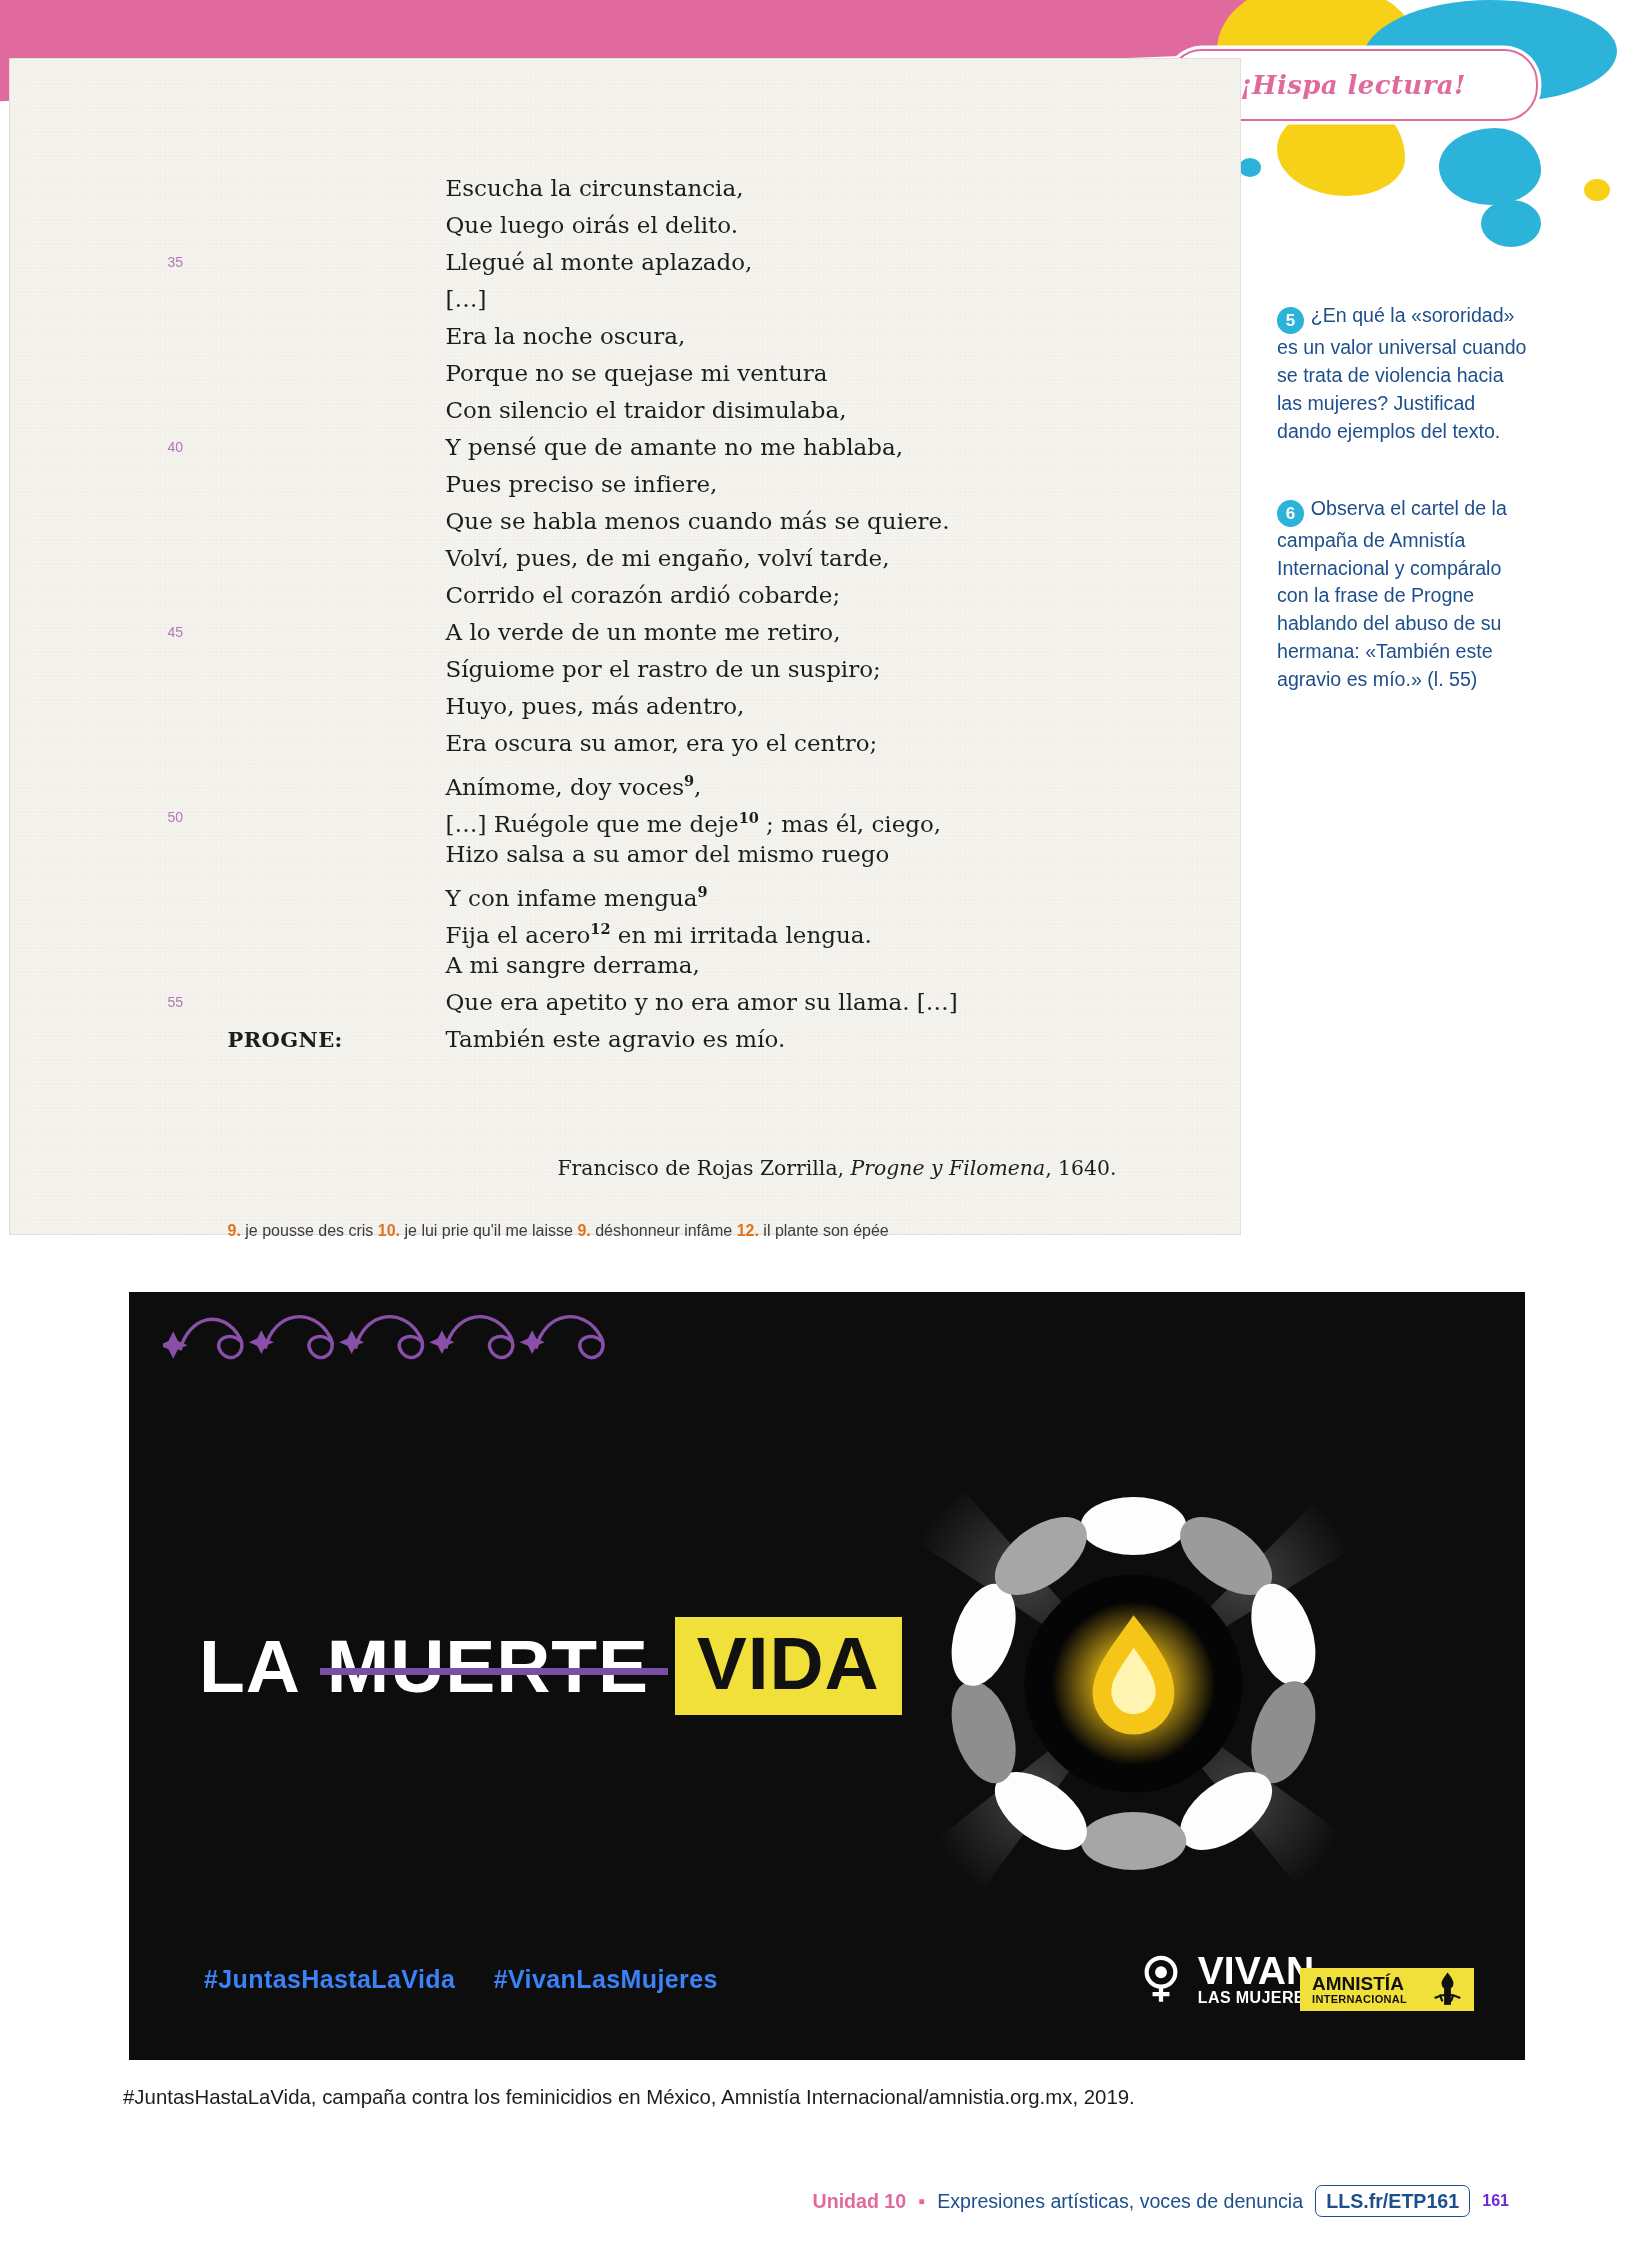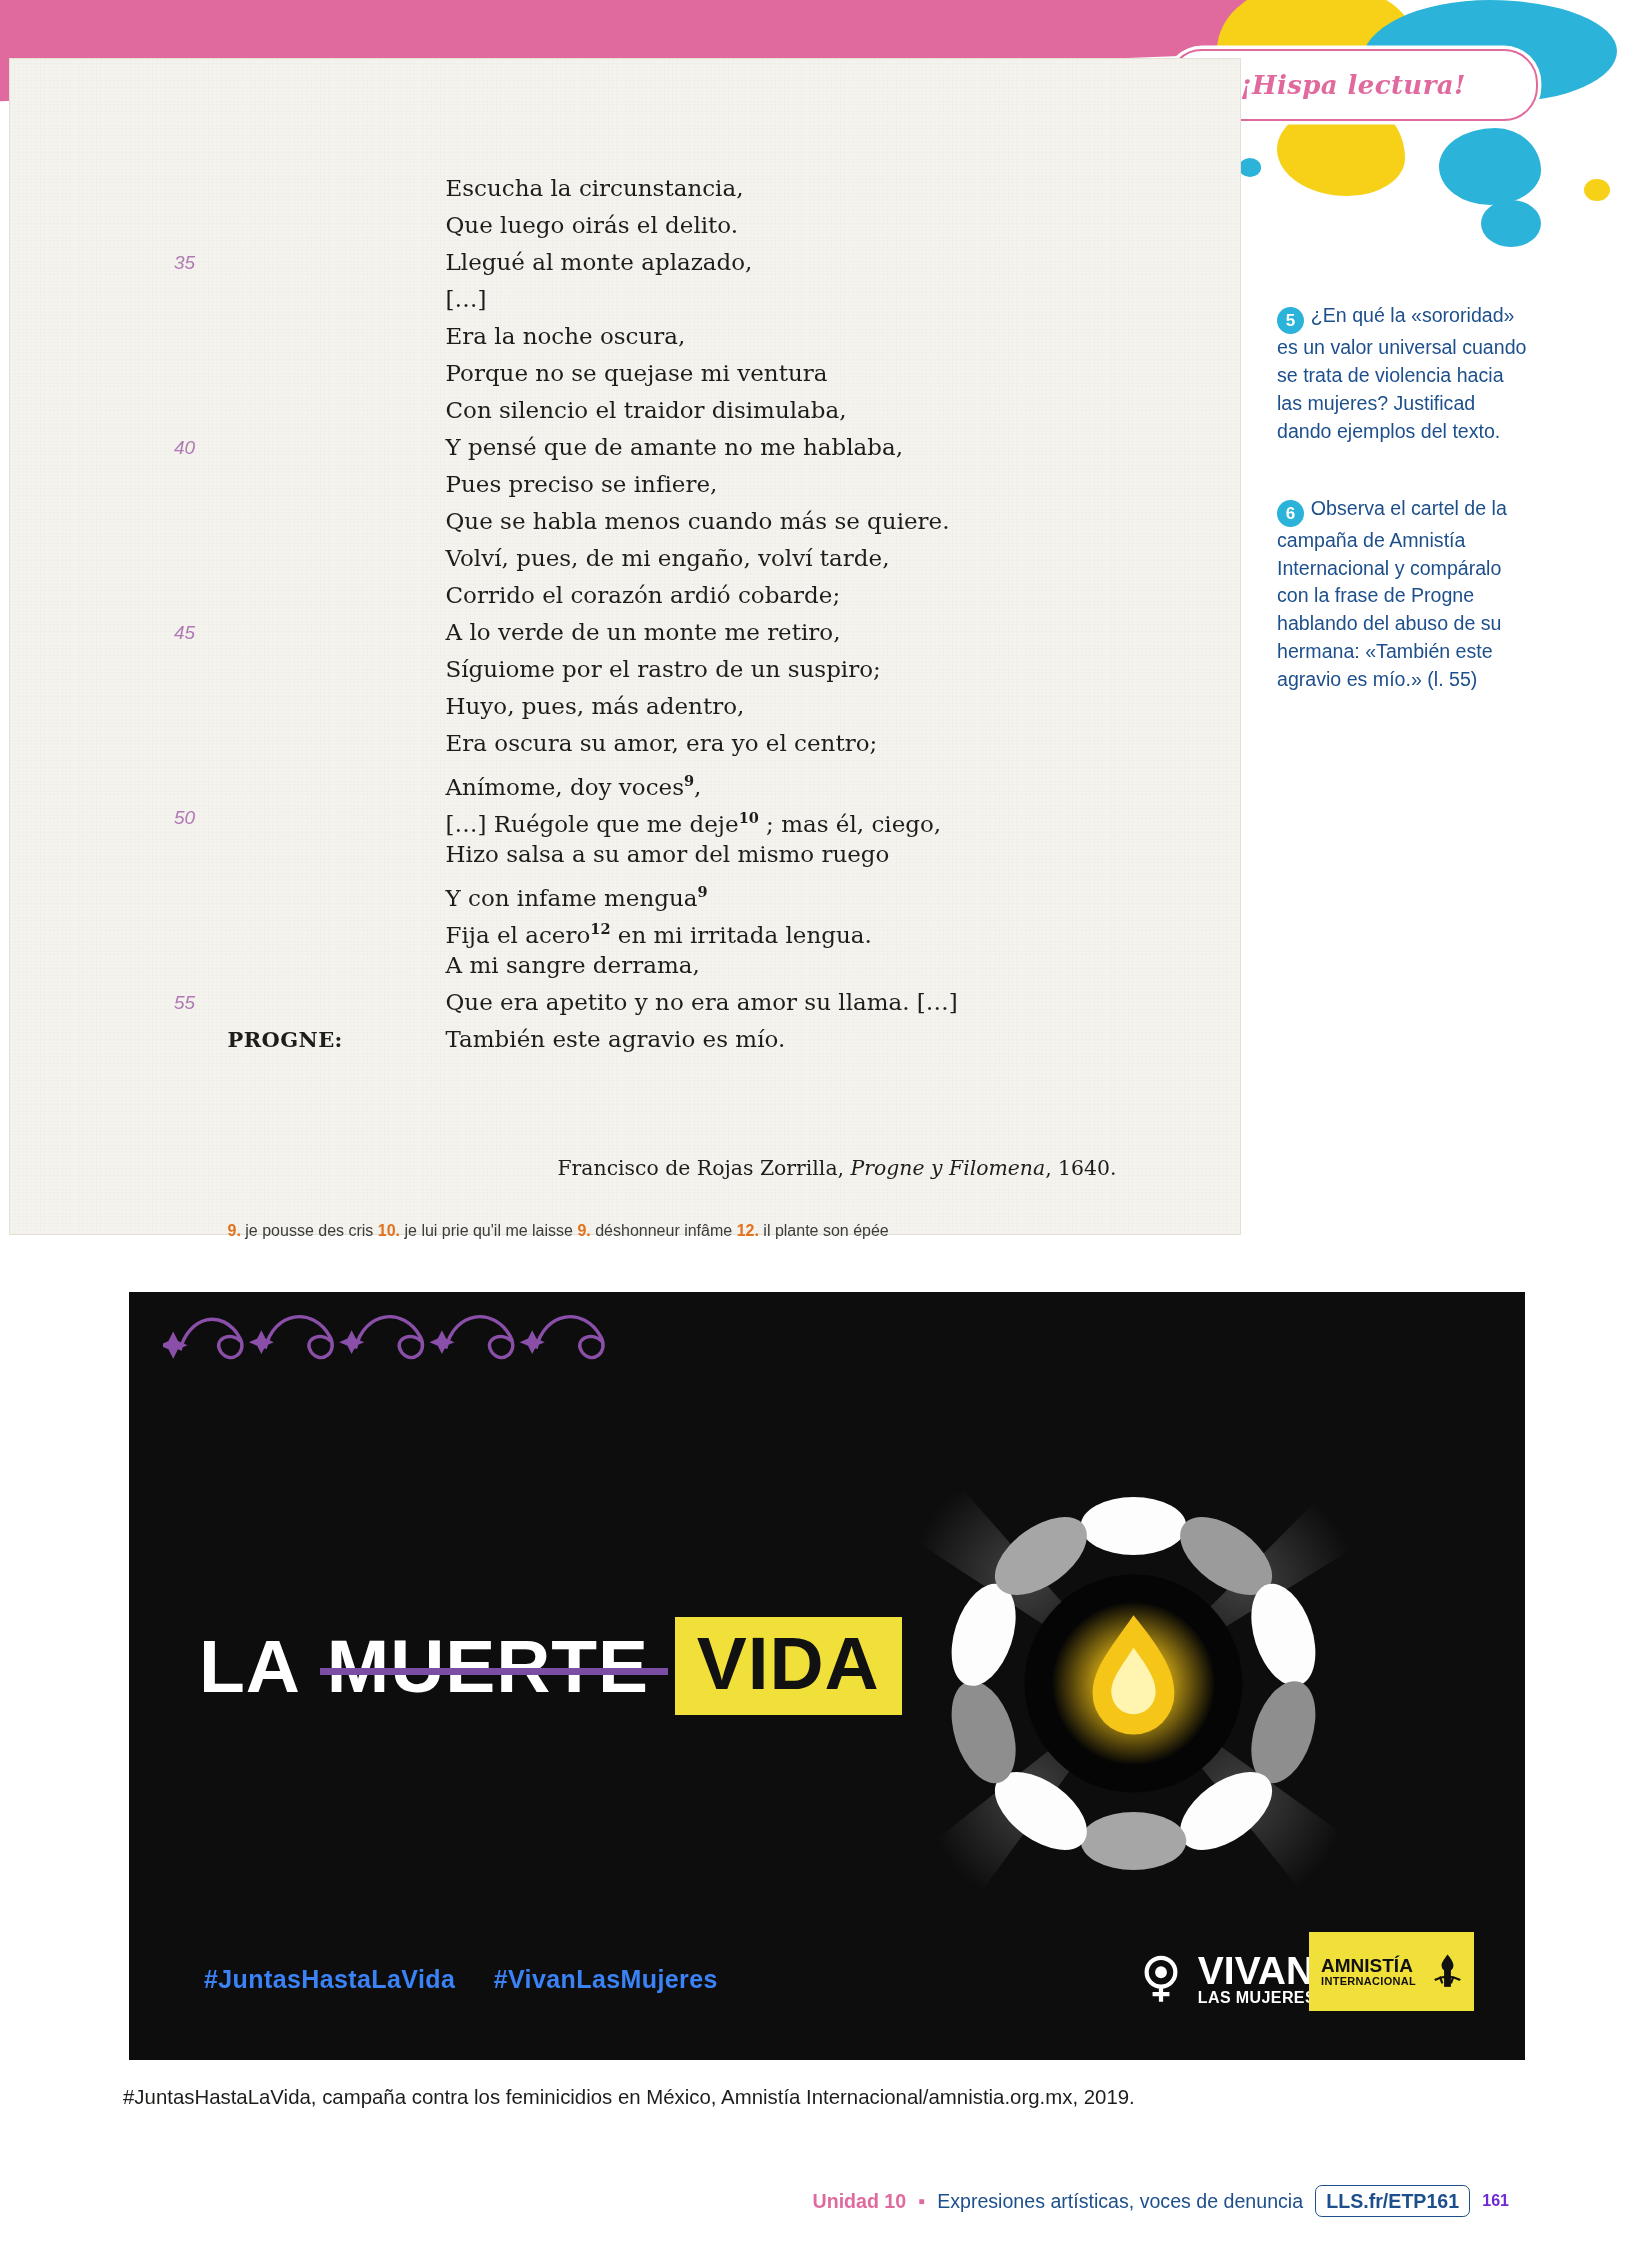--- a/index.html
+++ b/index.html
@@ -96,26 +96,25 @@
     font-family: "DejaVu Serif", serif;
     font-size: 23px;
     color: #1d1d1b;
     padding-left: 44px;
   }
   .verse-line .lineno {
     position: absolute;
     left: 158px;
     top: 0;
     width: 34px;
-    text-align: center;
+    text-align: left;
     font-family: "Liberation Sans", sans-serif;
-    font-size: 19px;
+    font-size: 14px;
     color: #b07ab5;
     line-height: 37px;
-    font-style: italic;
   }
   .verse-line .vtext {
     position: absolute;
     left: 436px;
     top: 0;
     white-space: nowrap;
   }
   .verse-line .speaker {
     position: absolute;
     left: 218px;
@@ -255,24 +254,24 @@
     color: #ffffff;
   }
   .logo-vivan .vv-text { font-weight: bold; font-size: 39px; line-height: .95; }
   .logo-vivan .vv-sub { font-size: 16px; font-weight: bold; letter-spacing: 0.4px; }
   .logo-ai {
     position: absolute;
     right: 51px;
     bottom: 49px;
     background: #f2e03a;
     color: #111;
-    padding: 19px 12px;
+    padding: 1px 12px;
     display: flex;
     align-items: center;
-    gap: 17px;
+    gap: 26px;
   }
   .logo-ai .ai-text { font-size: 19px; font-weight: bold; line-height: 1.05; }
   .logo-ai .ai-sub { font-size: 11px; font-weight: bold; letter-spacing: 0.3px; }
 
   .ring { position: absolute; right: 153px; top: 153px; width: 477px; height: 477px; }
 
   .caption {
     position: absolute;
     top: 2086px;
     left: 123px;

